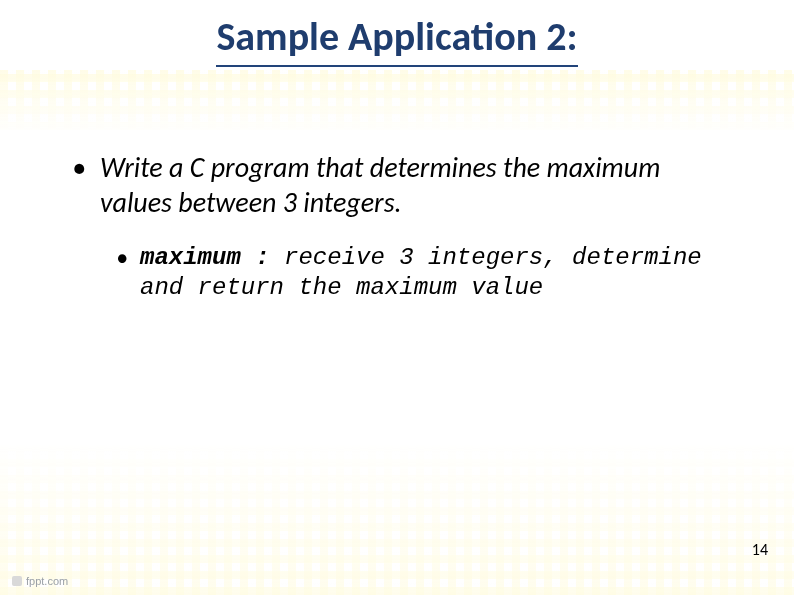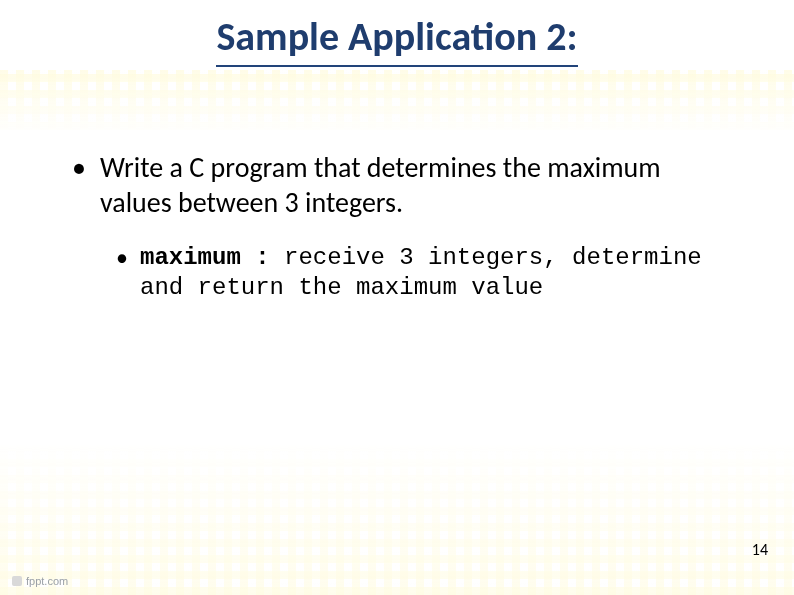--- a/index.html
+++ b/index.html
@@ -55,20 +55,21 @@
     border-bottom: 2px solid #22447a;
     padding-bottom: 4px;
     width: fit-content;
     margin: 0 auto;
   }
   .content {
     position: absolute;
     top: 150px;
     left: 60px;
     right: 60px;
+    font-style: italic;
   }
   .bullet-l1 {
     font-size: 28px;
     color: #000;
     line-height: 1.25;
     margin-bottom: 2px;
     padding-left: 40px;
     position: relative;
   }
   .bullet-l1::before {

